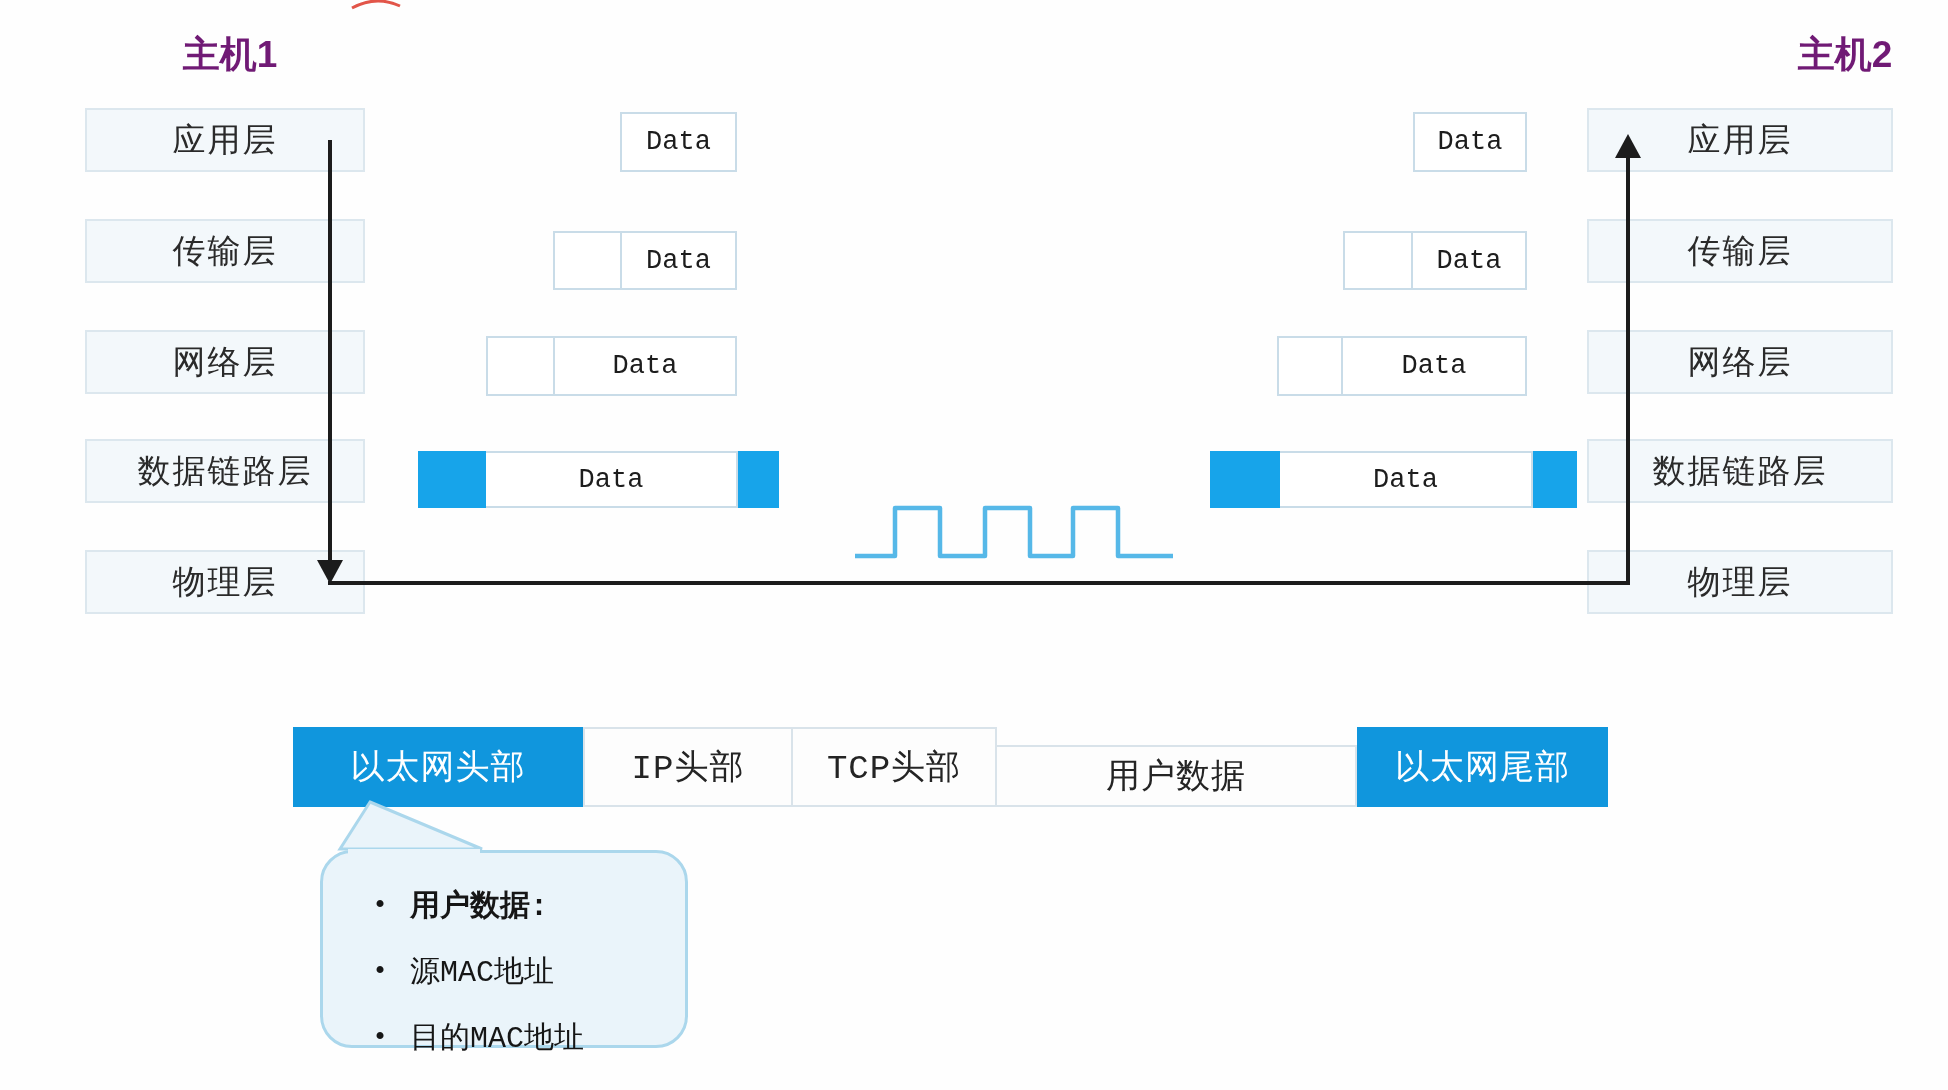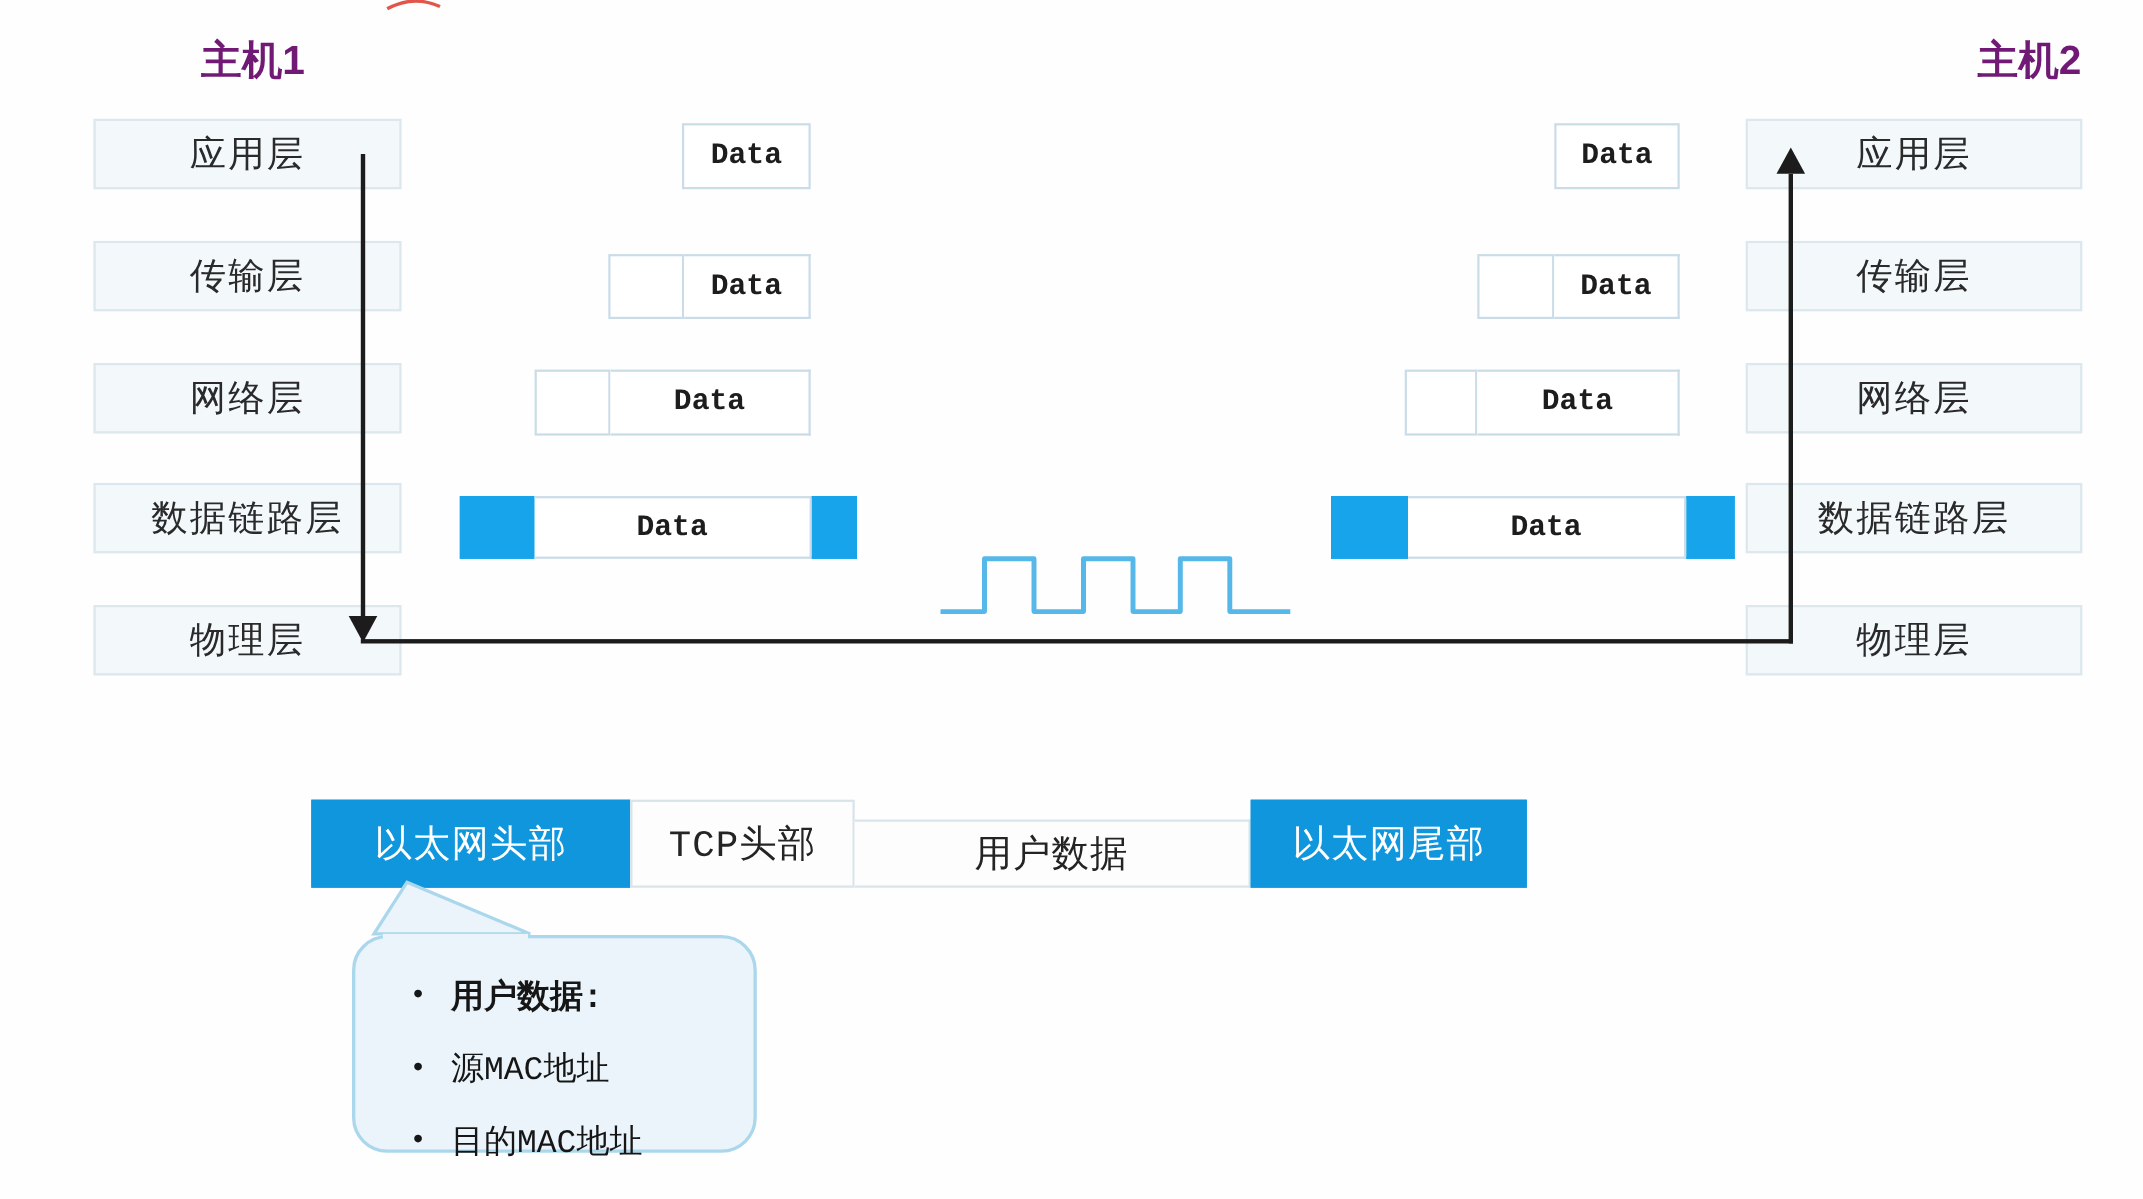--- a/index.html
+++ b/index.html
@@ -17,21 +17,21 @@
     position:absolute;width:220px;text-align:center;
     font-size:37px;font-weight:bold;color:#701a75;
   }
   .layer-box{
     position:absolute;height:64px;background:var(--box-bg);
     border:2px solid var(--box-border);box-sizing:border-box;
     display:flex;align-items:center;justify-content:center;
     font-size:33px;color:#2a2a2a;letter-spacing:2px;
   }
   .pdu-row{
-    position:absolute;display:flex;box-sizing:border-box;font-weight:bold;
+    position:absolute;display:flex;box-sizing:border-box;
   }
   .pdu-cell{
     box-sizing:border-box;border:2px solid var(--cell-border);
     background:#fff;display:flex;align-items:center;justify-content:center;
     font-family:"Liberation Mono","Liberation Sans",monospace;
     font-size:27px;color:#1d1d1d;
   }
   .pdu-cell + .pdu-cell{border-left:none;}
   .pdu-cell.blue{background:var(--frame-blue);border-color:var(--frame-blue);}
   .vline,.hline{position:absolute;background:var(--line-black);}
@@ -138,22 +138,23 @@
   <div class="vline" style="left:328px;top:140px;width:4px;height:424px;"></div>
   <div class="arrowhead arrow-down" style="left:317px;top:560px;"></div>
   <div class="hline" style="left:328px;top:581px;width:1302px;height:4px;"></div>
   <div class="vline" style="left:1626px;top:158px;width:4px;height:427px;"></div>
   <div class="arrowhead arrow-up" style="left:1615px;top:134px;"></div>
 
   <svg class="wave-svg" style="left:850px;top:500px;" width="330" height="64" viewBox="0 0 330 64">
     <path d="M5,56 H45 V8 H90 V56 H135 V8 H180 V56 H223 V8 H268 V56 H323" fill="none" stroke="currentColor" stroke-width="4.5" stroke-linejoin="round"></path>
   </svg>
 
-  <div class="bar" style="left:283px;top:727px;">
+  <div class="bar" style="left:293px;top:727px;">
     <div class="bar-seg blue" style="width:290px;">以太网头部</div>
+    <div class="bar-seg white" style="width:210px;">IP头部</div>
     <div class="bar-seg white" style="width:204px;">TCP头部</div>
     <div class="bar-seg white" style="width:360px;margin-top:18px;">用户数据</div>
     <div class="bar-seg blue" style="width:251px;">以太网尾部</div>
   </div>
 
   <div class="bubble"></div>
   <svg class="bubble-tail" width="170" height="58" viewBox="0 0 170 58">
     <polygon points="40,5 152,52 10,52" fill="#EAF4FA" stroke="#ABD7EC" stroke-width="3"></polygon>
   </svg>
   <div class="bubble-cover"></div>

